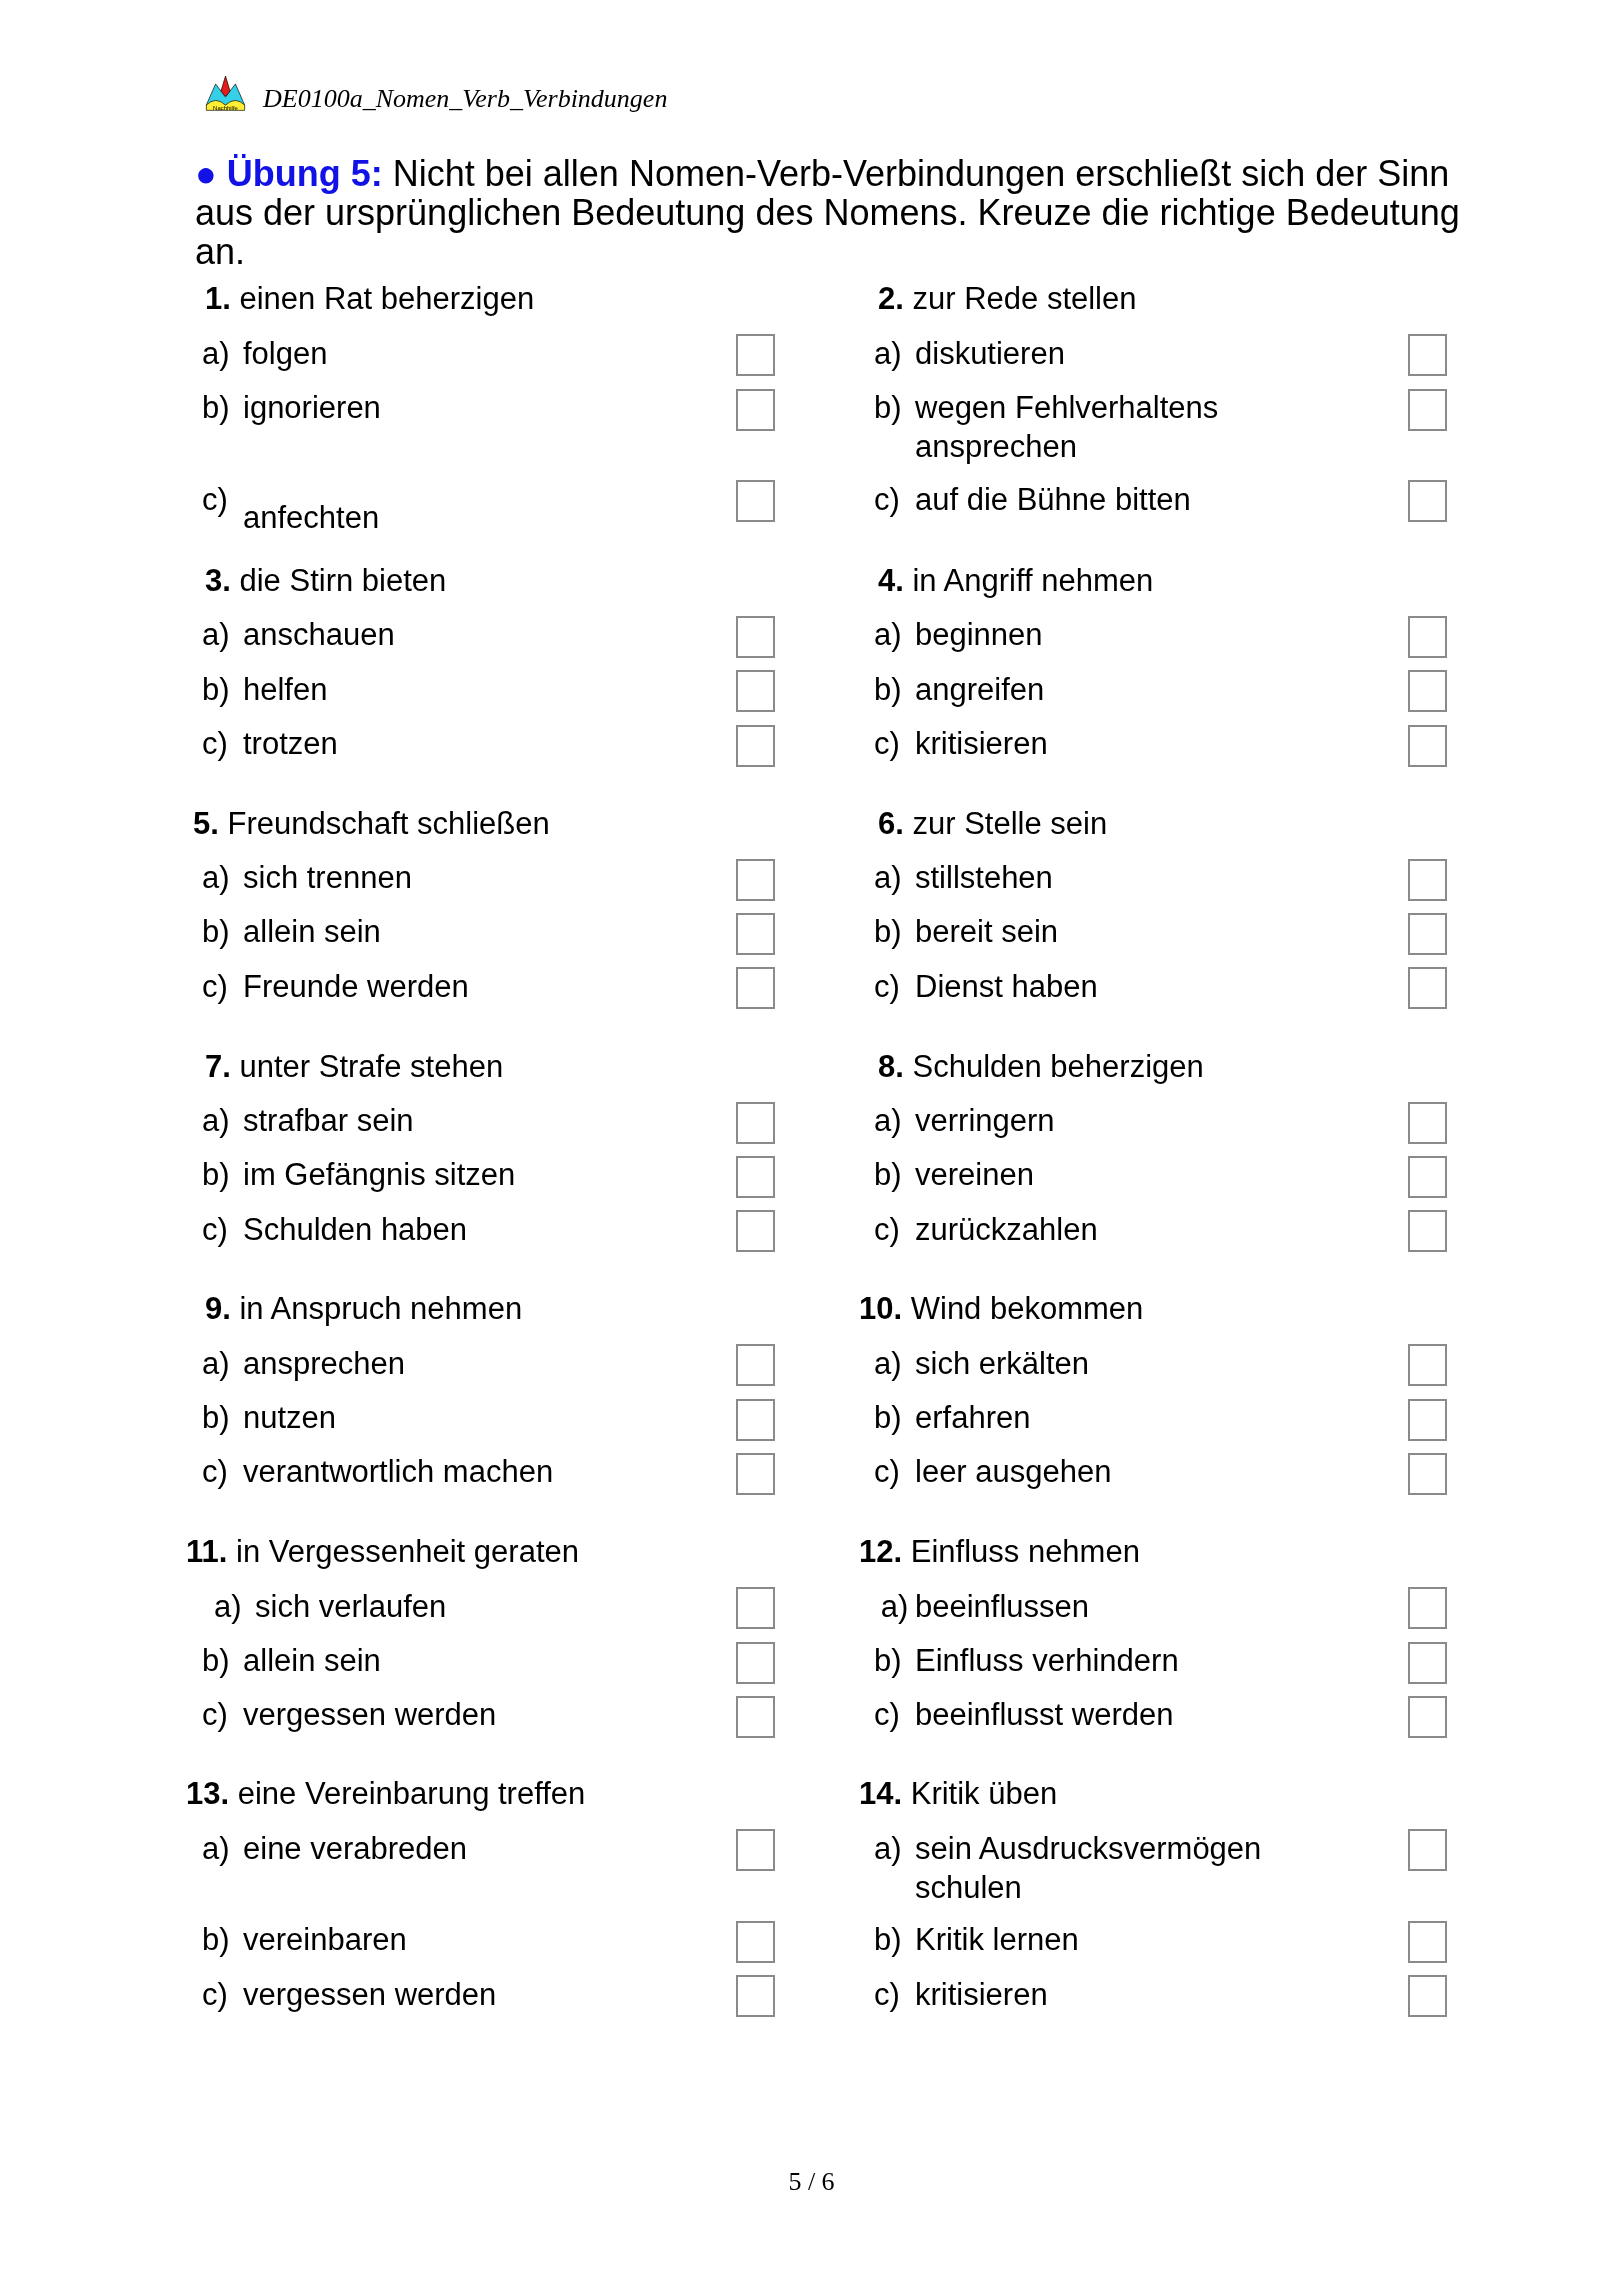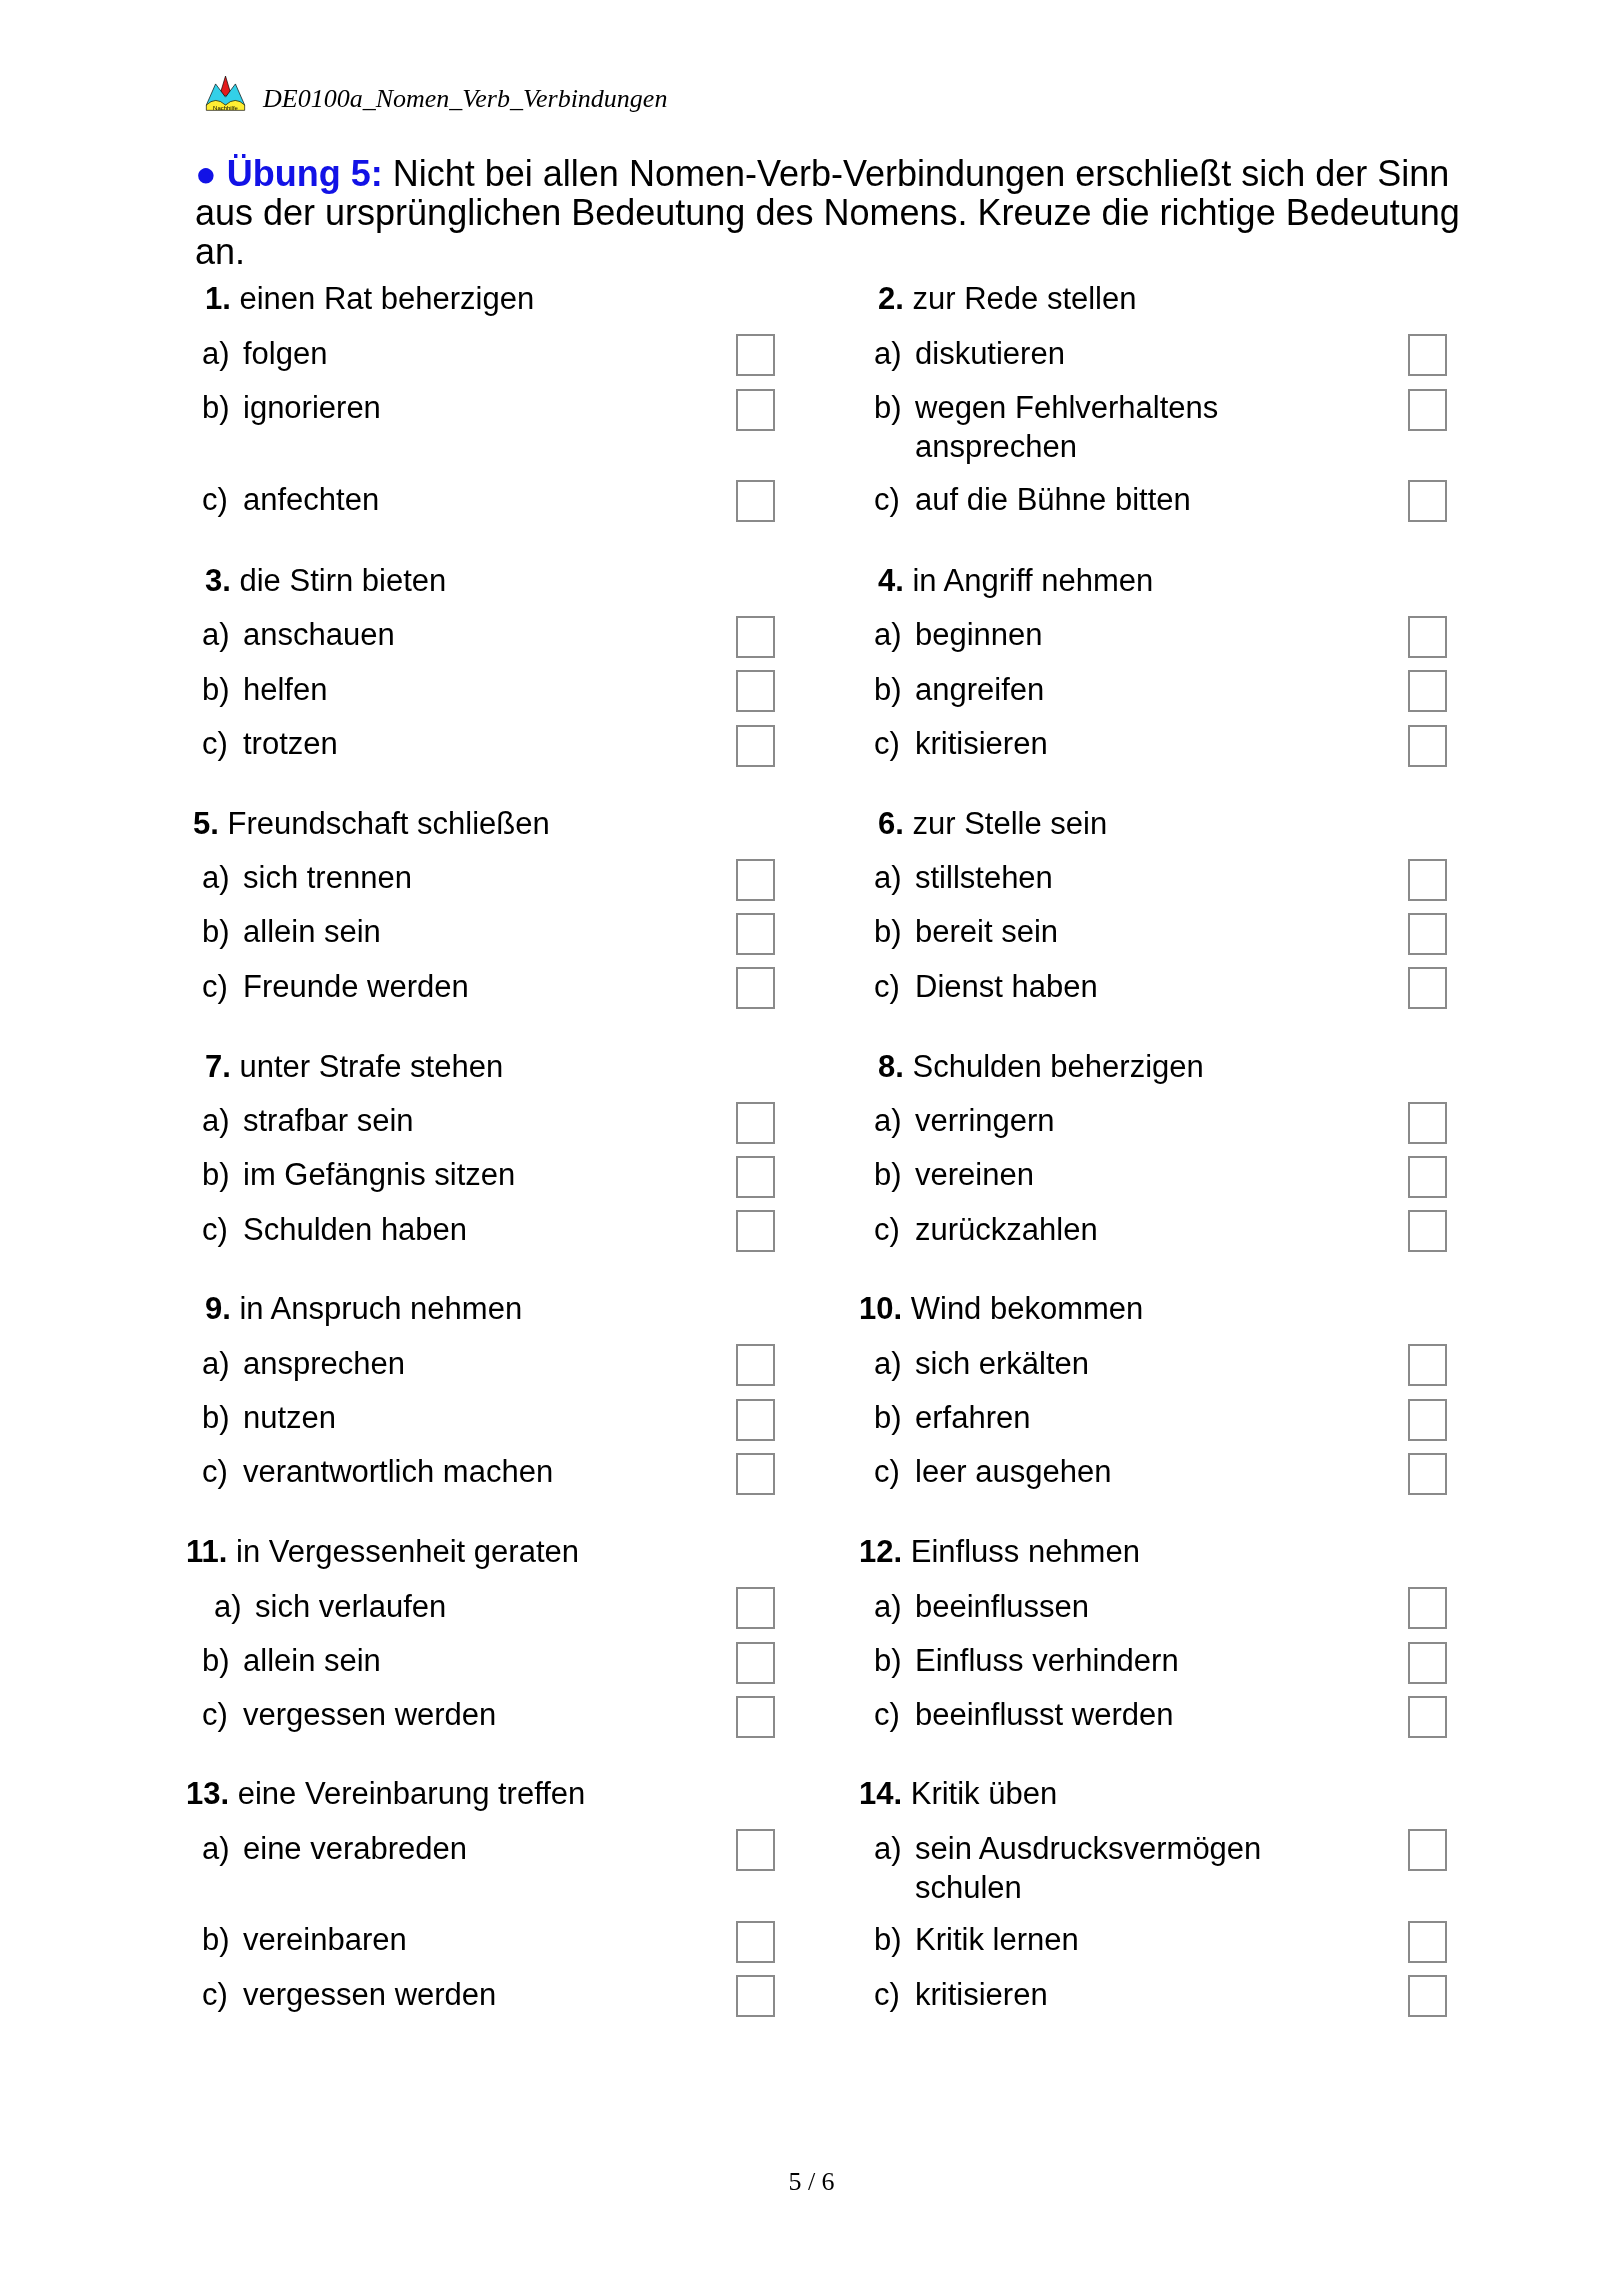--- a/index.html
+++ b/index.html
@@ -36,21 +36,21 @@
   <span class="lead">●</span>
   <span class="lead">Übung 5:</span><span> Nicht bei allen Nomen-Verb-Verbindungen erschließt sich der Sinn aus der ursprünglichen Bedeutung des Nomens. Kreuze die richtige Bedeutung an.</span>
 </div>
 
 <div id="questions">
     <div class="q-title" style="left: 205px; top: 281px;"><span class="num">1.</span> <span>einen Rat beherzigen</span></div>
     <div class="opt" style="left: 202px; top: 334px;"><span class="lbl">a)</span><span class="txt" style="white-space: pre;">folgen</span></div>
     <div class="cb" style="left: 736px; top: 334px;"></div>
     <div class="opt" style="left: 202px; top: 388px;"><span class="lbl">b)</span><span class="txt" style="white-space: pre;">ignorieren</span></div>
     <div class="cb" style="left: 736px; top: 389px;"></div>
-    <div class="opt" style="left: 202px; top: 480px;"><span class="lbl">c)</span><span class="txt" style="white-space: pre;">anfechten</span></div>
+    <div class="opt" style="left: 202px; top: 480px;"><span class="lbl">c)</span><span class="txt" style="white-space: pre; margin-top: 18px;">anfechten</span></div>
     <div class="cb" style="left: 736px; top: 480px;"></div>
     <div class="q-title" style="left: 878px; top: 281px;"><span class="num">2.</span> <span>zur Rede stellen</span></div>
     <div class="opt" style="left: 874px; top: 334px;"><span class="lbl">a)</span><span class="txt" style="white-space: pre;">diskutieren</span></div>
     <div class="cb" style="left: 1408px; top: 334px;"></div>
     <div class="opt" style="left: 874px; top: 388px;"><span class="lbl">b)</span><span class="txt" style="white-space: pre;">wegen Fehlverhaltens
 ansprechen</span></div>
     <div class="cb" style="left: 1408px; top: 389px;"></div>
     <div class="opt" style="left: 874px; top: 480px;"><span class="lbl">c)</span><span class="txt" style="white-space: pre;">auf die Bühne bitten</span></div>
     <div class="cb" style="left: 1408px; top: 480px;"></div>
     <div class="q-title" style="left: 205px; top: 563px;"><span class="num">3.</span> <span>die Stirn bieten</span></div>
@@ -110,21 +110,21 @@
     <div class="opt" style="left: 874px; top: 1452px;"><span class="lbl">c)</span><span class="txt" style="white-space: pre;">leer ausgehen</span></div>
     <div class="cb" style="left: 1408px; top: 1453px;"></div>
     <div class="q-title" style="left: 186px; top: 1534px;"><span class="num">11.</span> <span>in Vergessenheit geraten</span></div>
     <div class="opt" style="left: 214px; top: 1587px;"><span class="lbl">a)</span><span class="txt" style="white-space: pre;">sich verlaufen</span></div>
     <div class="cb" style="left: 736px; top: 1587px;"></div>
     <div class="opt" style="left: 202px; top: 1641px;"><span class="lbl">b)</span><span class="txt" style="white-space: pre;">allein sein</span></div>
     <div class="cb" style="left: 736px; top: 1642px;"></div>
     <div class="opt" style="left: 202px; top: 1695px;"><span class="lbl">c)</span><span class="txt" style="white-space: pre;">vergessen werden</span></div>
     <div class="cb" style="left: 736px; top: 1696px;"></div>
     <div class="q-title" style="left: 859px; top: 1534px;"><span class="num">12.</span> <span>Einfluss nehmen</span></div>
-    <div class="opt" style="left: 874px; top: 1587px;"><span class="lbl">a)</span><span class="txt" style="white-space: pre;">beeinflussen</span></div>
+    <div class="opt" style="left: 874px; top: 1587px; text-align: center;"><span class="lbl">a)</span><span class="txt" style="white-space: pre;">beeinflussen</span></div>
     <div class="cb" style="left: 1408px; top: 1587px;"></div>
     <div class="opt" style="left: 874px; top: 1641px;"><span class="lbl">b)</span><span class="txt" style="white-space: pre;">Einfluss verhindern</span></div>
     <div class="cb" style="left: 1408px; top: 1642px;"></div>
     <div class="opt" style="left: 874px; top: 1695px;"><span class="lbl">c)</span><span class="txt" style="white-space: pre;">beeinflusst werden</span></div>
     <div class="cb" style="left: 1408px; top: 1696px;"></div>
     <div class="q-title" style="left: 186px; top: 1776px;"><span class="num">13.</span> <span>eine Vereinbarung treffen</span></div>
     <div class="opt" style="left: 202px; top: 1829px;"><span class="lbl">a)</span><span class="txt" style="white-space: pre;">eine verabreden</span></div>
     <div class="cb" style="left: 736px; top: 1829px;"></div>
     <div class="opt" style="left: 202px; top: 1920px;"><span class="lbl">b)</span><span class="txt" style="white-space: pre;">vereinbaren</span></div>
     <div class="cb" style="left: 736px; top: 1921px;"></div>

